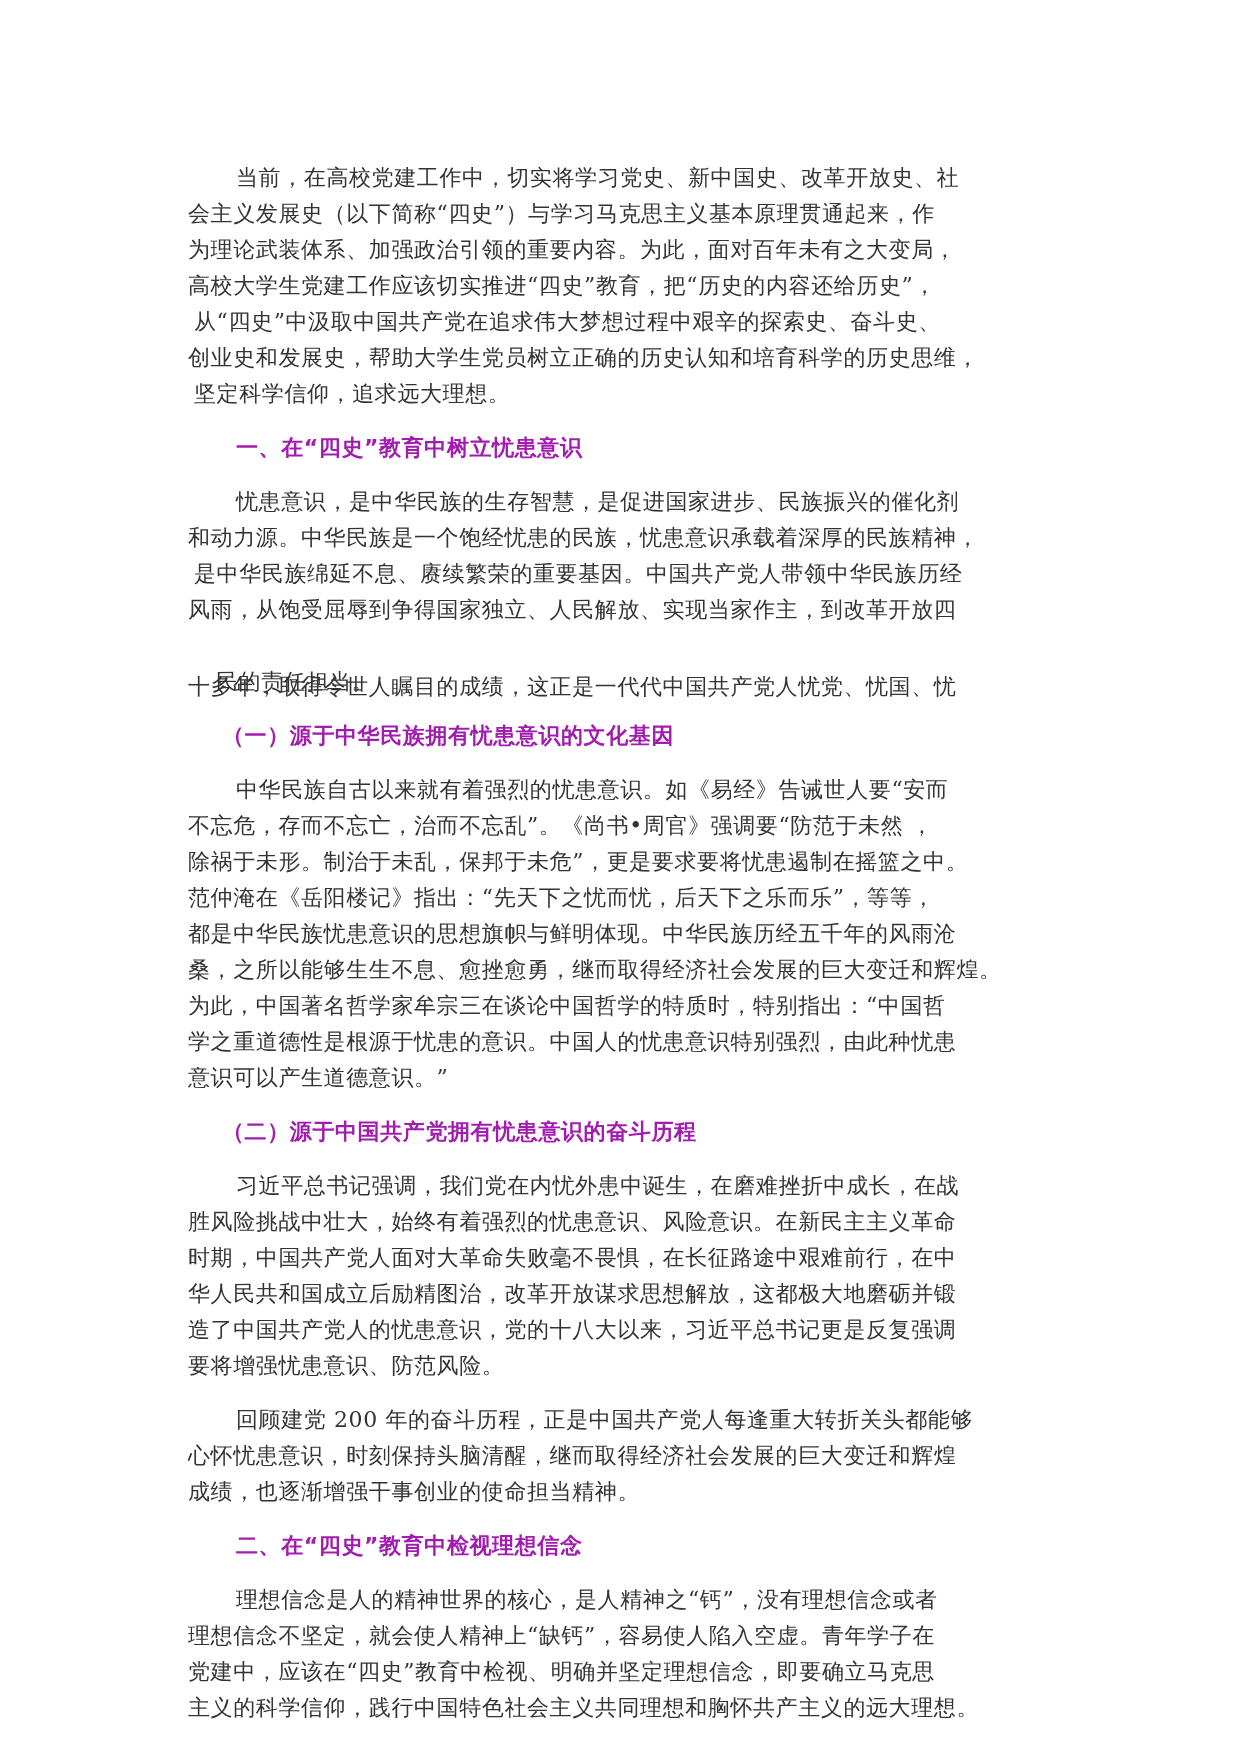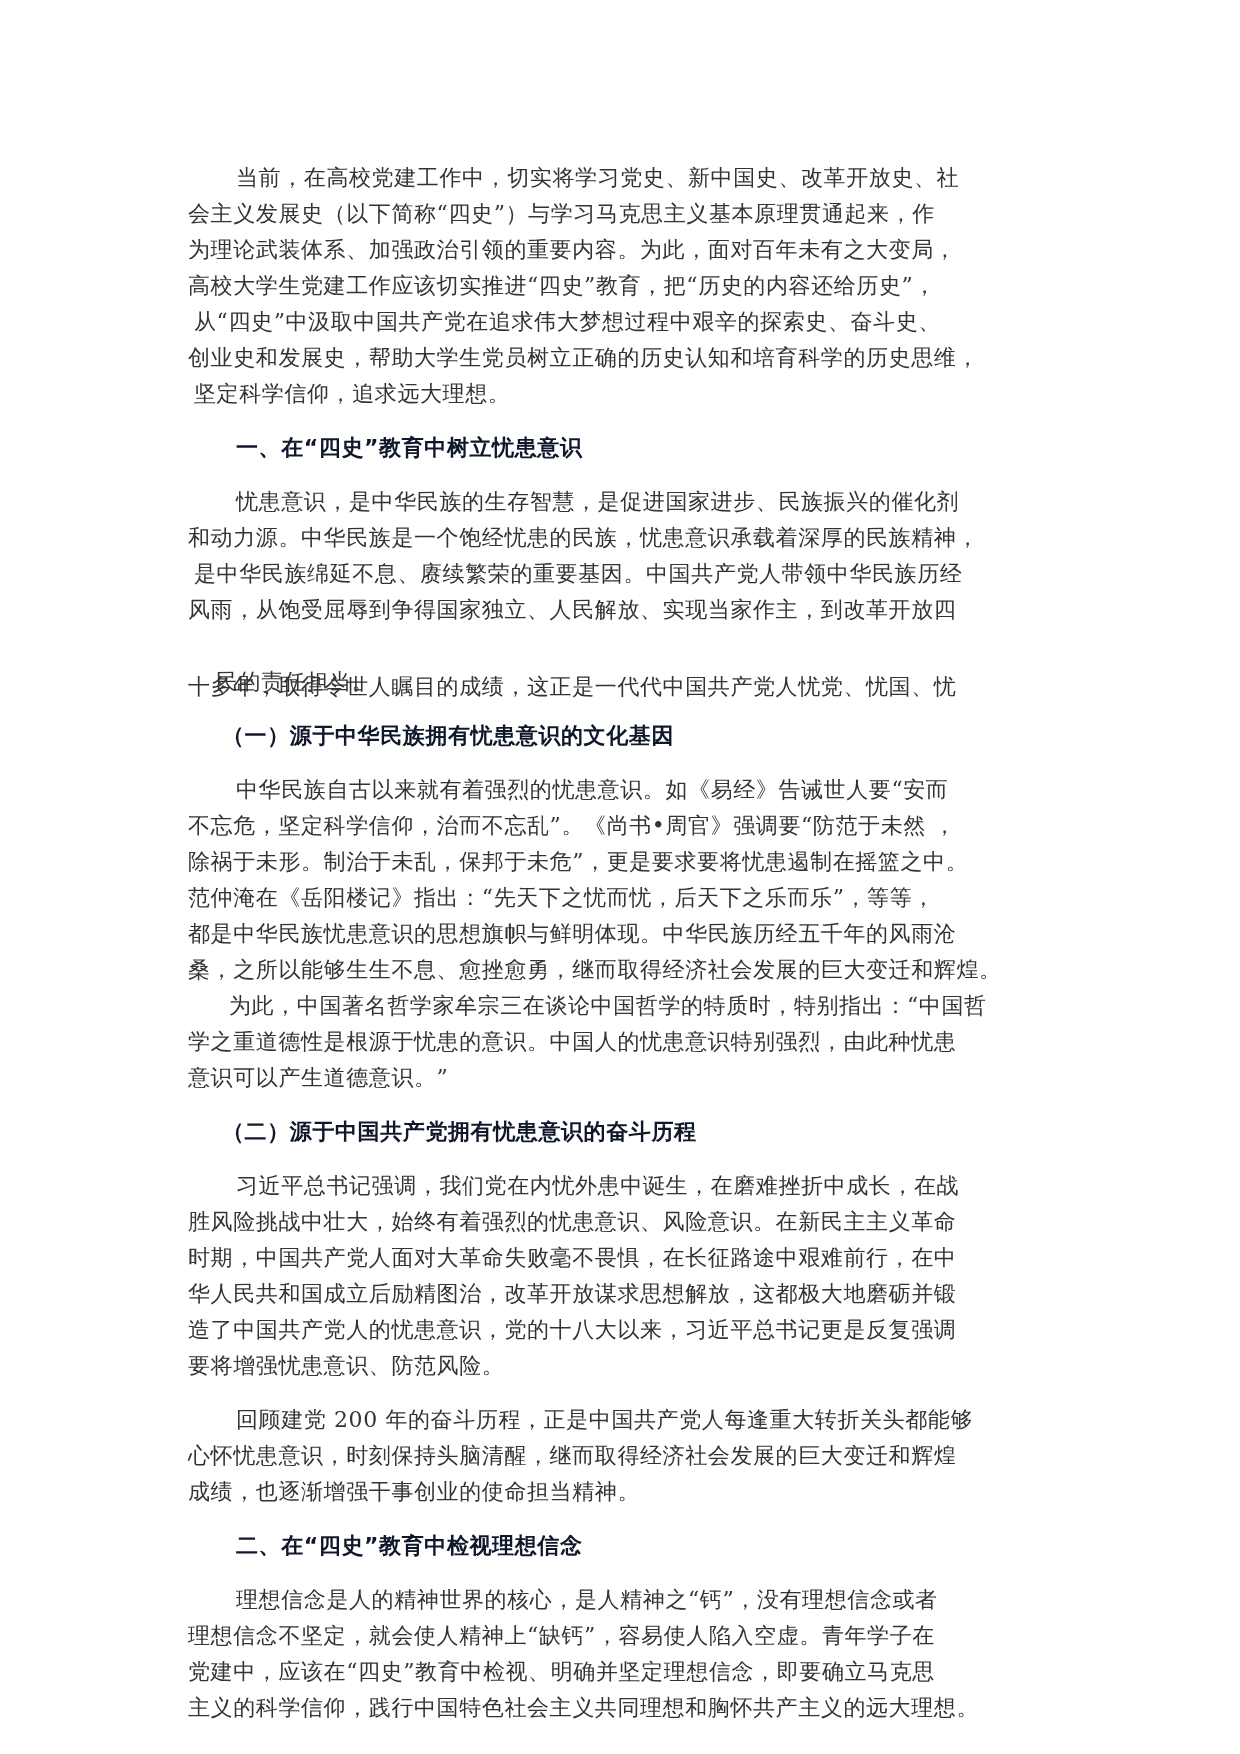--- a/index.html
+++ b/index.html
@@ -1,21 +1,21 @@
 <!DOCTYPE html>
 <html><head>
 <meta charset="utf-8">
 <style>
   html, body { margin: 0; padding: 0; background: #ffffff; }
   body { width: 1240px; height: 1754px; position: relative; overflow: hidden; }
   .page { position: absolute; left: 188px; top: 160px; width: 876px; color: #333333;
     font-family: "DejaVu Serif", "Liberation Serif", serif; font-size: 22px; }
   .line { position: absolute; left: 0; white-space: nowrap; height: 36px; line-height: 36px;
     letter-spacing: 0.6px; }
-  .h { font-family: "DejaVu Sans", "Liberation Sans", sans-serif; font-weight: bold; color: #0f172a; }
+  .h { font-family: "DejaVu Sans", "Liberation Sans", sans-serif; font-weight: bold; color: #a21caf; }
 </style>
 </head>
 <body>
 
 <div class="page" id="page">
     <div>
       <div class="line" style="top: 0px; left: 48px;">当前，在高校党建工作中，切实将学习党史、新中国史、改革开放史、社</div>
       <div class="line" style="top: 36px; left: 0px;">会主义发展史（以下简称“四史”）与学习马克思主义基本原理贯通起来，作</div>
       <div class="line" style="top: 72px; left: 0px;">为理论武装体系、加强政治引领的重要内容。为此，面对百年未有之大变局，</div>
       <div class="line" style="top: 108px; left: 0px;">高校大学生党建工作应该切实推进“四史”教育，把“历史的内容还给历史”，</div>
@@ -32,26 +32,26 @@
       <div class="line" style="top: 396px; left: 6px;"> 是中华民族绵延不息、赓续繁荣的重要基因。中国共产党人带领中华民族历经</div>
       <div class="line" style="top: 432px; left: 0px;">风雨，从饱受屈辱到争得国家独立、人民解放、实现当家作主，到改革开放四</div>
       <div class="line" style="top: 468px; left: 0px; margin-top: 41px;">十多年，取得令世人瞩目的成绩，这正是一代代中国共产党人忧党、忧国、忧</div>
       <div class="line" style="top: 504px; left: 0px; margin-left: 28px;">民的责任担当。</div>
     </div>
     <div>
       <div class="line h" style="top: 558px; left: 34px;">（一）源于中华民族拥有忧患意识的文化基因</div>
     </div>
     <div>
       <div class="line" style="top: 612px; left: 48px;">中华民族自古以来就有着强烈的忧患意识。如《易经》告诫世人要“安而</div>
-      <div class="line" style="top: 648px; left: 0px;">不忘危，坚定科学信仰，治而不忘乱”。《尚书•周官》强调要“防范于未然 ，</div>
+      <div class="line" style="top: 648px; left: 0px;">不忘危，存而不忘亡，治而不忘乱”。《尚书•周官》强调要“防范于未然 ，</div>
       <div class="line" style="top: 684px; left: 0px;">除祸于未形。制治于未乱，保邦于未危”，更是要求要将忧患遏制在摇篮之中。</div>
       <div class="line" style="top: 720px; left: 0px;">范仲淹在《岳阳楼记》指出：“先天下之忧而忧，后天下之乐而乐”，等等，</div>
       <div class="line" style="top: 756px; left: 0px;">都是中华民族忧患意识的思想旗帜与鲜明体现。中华民族历经五千年的风雨沧</div>
       <div class="line" style="top: 792px; left: 0px;">桑，之所以能够生生不息、愈挫愈勇，继而取得经济社会发展的巨大变迁和辉煌。</div>
-      <div class="line" style="top: 828px; left: 0px; margin-left: 41px;">为此，中国著名哲学家牟宗三在谈论中国哲学的特质时，特别指出：“中国哲</div>
+      <div class="line" style="top: 828px; left: 0px;">为此，中国著名哲学家牟宗三在谈论中国哲学的特质时，特别指出：“中国哲</div>
       <div class="line" style="top: 864px; left: 0px;">学之重道德性是根源于忧患的意识。中国人的忧患意识特别强烈，由此种忧患</div>
       <div class="line" style="top: 900px; left: 0px;">意识可以产生道德意识。”</div>
     </div>
     <div>
       <div class="line h" style="top: 954px; left: 34px;">（二）源于中国共产党拥有忧患意识的奋斗历程</div>
     </div>
     <div>
       <div class="line" style="top: 1008px; left: 48px;">习近平总书记强调，我们党在内忧外患中诞生，在磨难挫折中成长，在战</div>
       <div class="line" style="top: 1044px; left: 0px;">胜风险挑战中壮大，始终有着强烈的忧患意识、风险意识。在新民主主义革命</div>
       <div class="line" style="top: 1080px; left: 0px;">时期，中国共产党人面对大革命失败毫不畏惧，在长征路途中艰难前行，在中</div>

